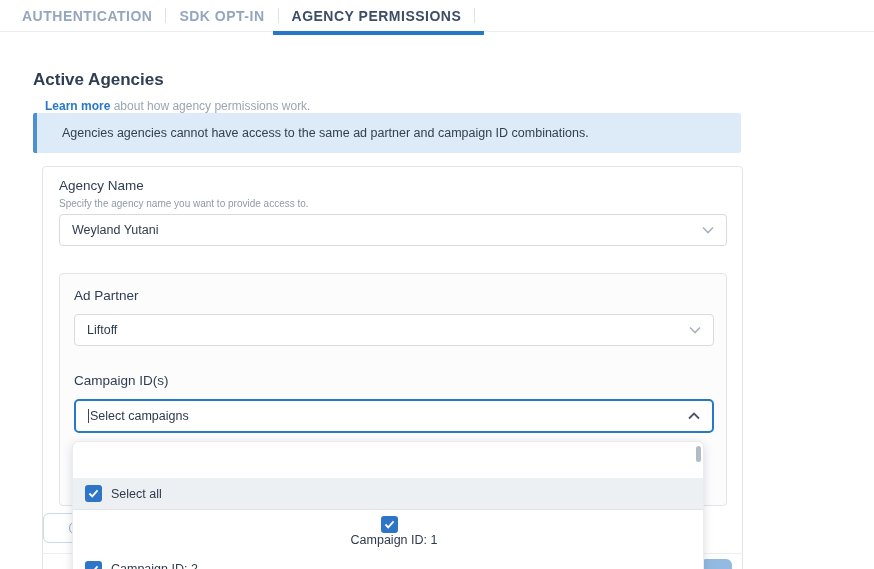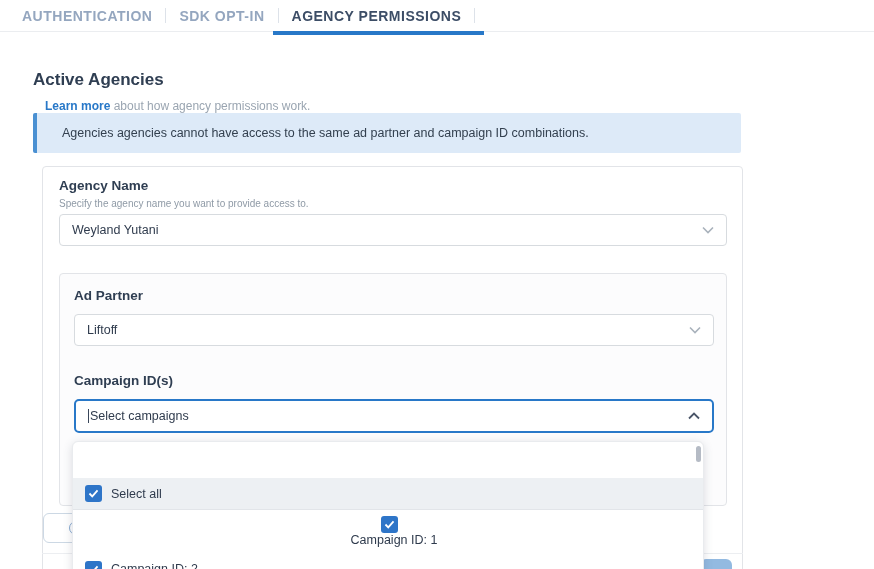--- a/index.html
+++ b/index.html
@@ -37,21 +37,21 @@
     background:#ddeaf8; border-left:4px solid #4a90d2; border-radius:2px;
     display:flex; align-items:center; padding-left:25px;
     font-size:12.5px; color:#33404f;
   }
 
   
   .card {
     position:absolute; left:42px; top:166px; width:701px; height:500px;
     background:#fff; border:1px solid #e2e4e8; border-radius:4px;
   }
-  .lbl { font-size:13.5px; font-weight:700; color:#2f3e52; }
+  .lbl { font-size:13.5px; font-weight:400; color:#2f3e52; }
   .help { font-size:10px; color:#8f9aa6; }
 
   .field-label-1 { position:absolute; left:16px; top:11px; }
   .field-help-1  { position:absolute; left:16px; top:31px; }
 
   .select {
     position:absolute; height:32px; background:#fff;
     border:1px solid #d7dbdf; border-radius:4px;
     display:flex; align-items:center; justify-content:space-between;
     padding:2px 12px; font-size:12.5px; color:#2f3b4d; cursor:pointer;

